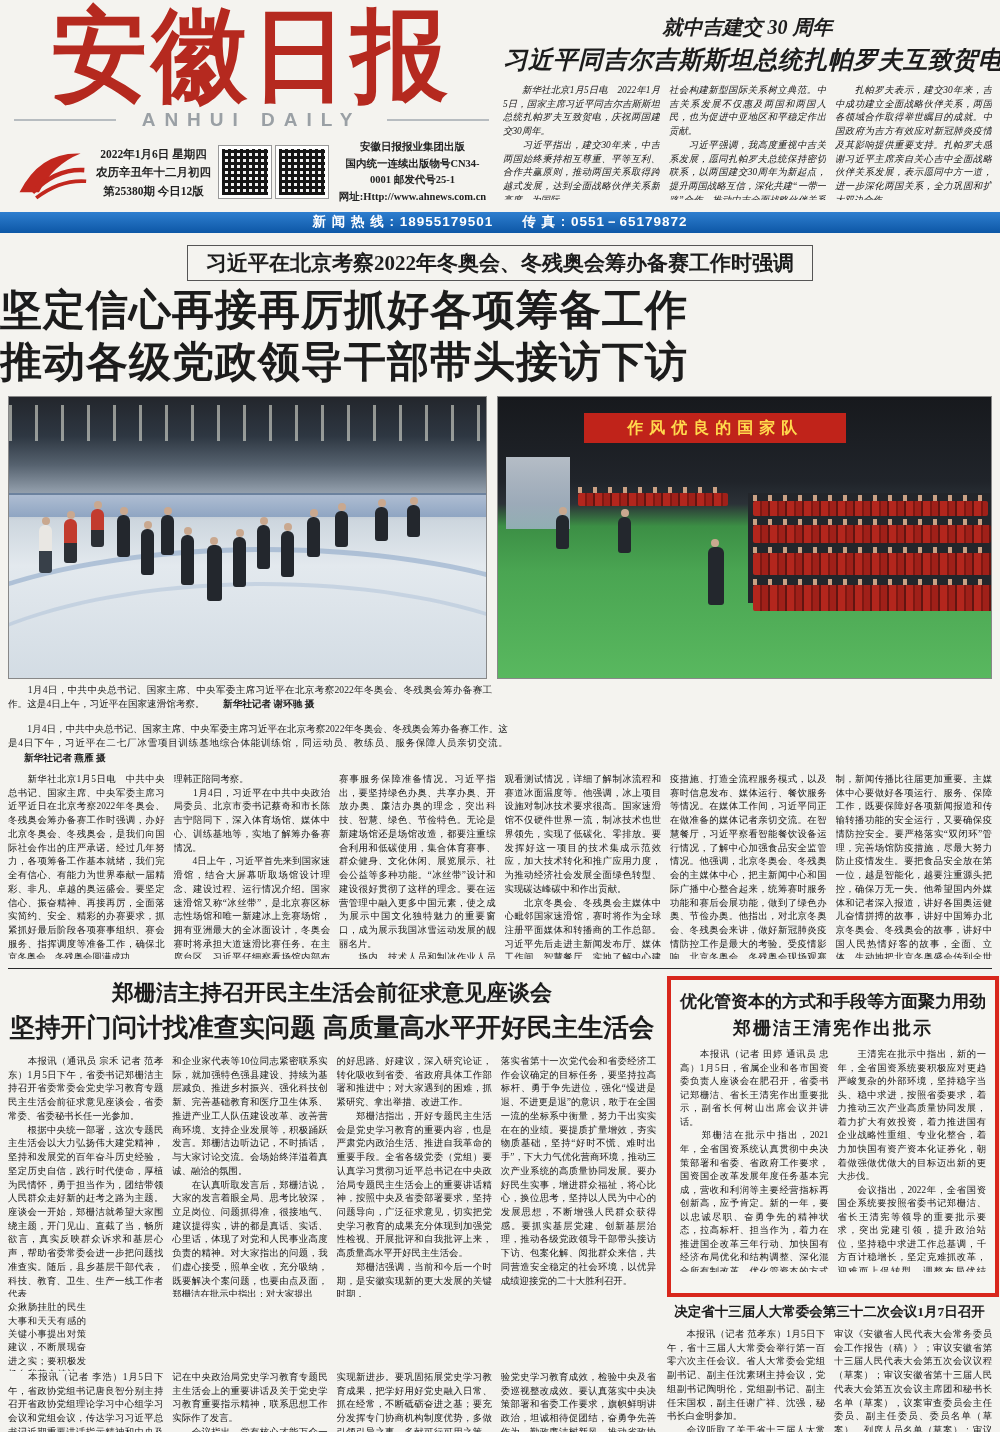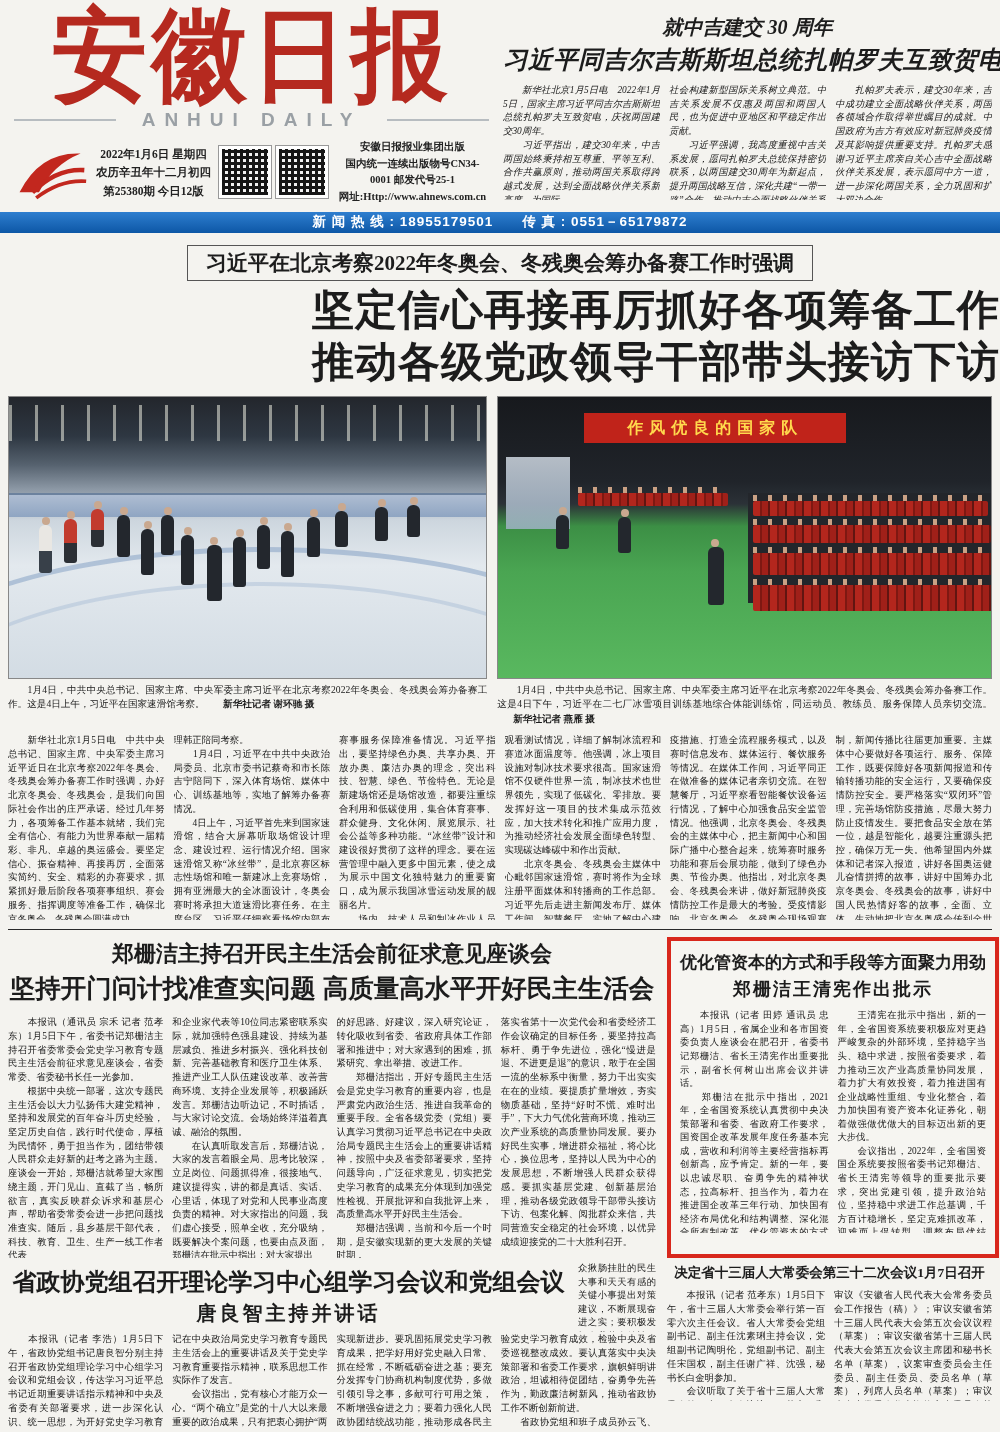--- a/index.html
+++ b/index.html
@@ -28,21 +28,21 @@
   .cols{display:flex;gap:9px;}
   .col{flex:1;overflow:hidden;text-align:justify;white-space:pre-line;font-size:9.4px;line-height:1.46;color:#161616;}
   .ts-cols .col{height:116px;}
   
   .hotline{height:21px;margin-top:6px;background:linear-gradient(180deg,#2e7ecf,#0d57a6);
            color:#fff;display:flex;align-items:center;justify-content:center;
            font-family:"Liberation Sans",sans-serif;font-weight:bold;font-size:13.5px;letter-spacing:1px;}
   
   .lead-kicker{width:fit-content;margin:12px auto 4px;border:1px solid #555;padding:3px 18px;
                font-size:21px;font-weight:bold;}
-  .lead-h{font-family:"Liberation Sans",sans-serif;font-weight:900;text-align:right;
+  .lead-h{font-family:"Liberation Sans",sans-serif;font-weight:900;text-align:left;
           font-size:42px;line-height:1.18;margin:2px 0;letter-spacing:1px;}
   .photos{display:flex;gap:10px;padding:0 8px;margin-top:10px;}
   .photo{height:283px;position:relative;overflow:hidden;border:1px solid #888;box-sizing:border-box;}
   .photo-l{width:49.2%;}
   .photo-r{width:50.8%;}
   
   .pl-bg{position:absolute;inset:0;background:linear-gradient(180deg,#23262c 0%,#2e3742 14%,#55616e 24%,#8d99a6 33%,#cdd6de 44%,#e3e9ee 60%,#d3dce4 100%);}
   .pl-lights{position:absolute;left:0;top:8px;width:100%;height:36px;
              background:repeating-linear-gradient(90deg,rgba(255,255,240,.5) 0 3px,transparent 3px 26px);}
   .pl-boards{position:absolute;left:0;top:96px;width:100%;height:22px;background:linear-gradient(180deg,#aebdd2,#8fa5c2);
@@ -60,21 +60,21 @@
   .pr-riser{position:absolute;background:#23262b;}
   .crowd{position:absolute;border-radius:2px;
          background:repeating-linear-gradient(90deg,#b3261d 0 7px,#7e1812 7px 9px,#a02019 9px 15px,#611511 15px 17px);}
   .crowd::after{content:"";position:absolute;left:0;right:0;top:-6px;height:6px;
          background:repeating-linear-gradient(90deg,#caa184 0 4px,transparent 4px 15px);}
   
   .fig{position:absolute;width:13px;border-radius:6px 6px 3px 3px;background:#23272d;}
   .fig::before{content:"";position:absolute;top:-8px;left:2.5px;width:8px;height:8px;border-radius:50%;background:#c9a88f;}
   .fig.red{background:linear-gradient(180deg,#c23b2e 55%,#2b2f35 55%);}
   .fig.white{background:linear-gradient(180deg,#e9e7e3 55%,#384049 55%);}
-  .captions{display:flex;gap:10px;padding:4px 8px 0;}
+  .captions{display:flex;gap:10px;padding:4px 8px 0;flex-direction:column;}
   .caption{font-size:9.6px;line-height:1.5;text-align:justify;}
   .caption .credit{font-weight:bold;margin-left:16px;white-space:nowrap;}
   .cap-l{width:49.2%;}
   .cap-r{width:50.8%;}
   .lead-cols{padding:0 8px;margin-top:8px;}
   .lead-cols .col{height:186px;}
   .rule{border:none;border-top:1.5px solid #2a2a2a;margin:9px 8px 7px;}
   
   .mid{display:grid;grid-template-columns:648px 1fr;gap:11px;padding:0 8px;}
   .ss-kicker{text-align:center;font-size:22px;font-weight:bold;margin:2px 0 2px;}
@@ -251,24 +251,20 @@
 　　郑栅洁在批示中指出，2021年，全省国资系统认真贯彻中央决策部署和省委、省政府工作要求，国资国企改革发展年度任务基本完成，营收和利润等主要经营指标再创新高，应予肯定。新的一年，要以忠诚尽职、奋勇争先的精神状态，拉高标杆、担当作为，着力在推进国企改革三年行动、加快国有经济布局优化和结构调整、深化混合所有制改革、优化管资本的方式和手段等方面聚力用劲，不断增强国有经济竞争力、创新力、控制力、影响力、抗风险能力，全面加强党的领导和党的建设，以高质量党建引领高质量发展，以优异成绩迎接党的二十大胜利召开。</div>
         <div class="col">　　王清宪在批示中指出，新的一年，全省国资系统要积极应对更趋严峻复杂的外部环境，坚持稳字当头、稳中求进，按照省委要求，着力推动三次产业高质量协同发展，着力扩大有效投资，着力推进国有企业战略性重组、专业化整合，着力加快国有资产资本化证券化，朝着做强做优做大的目标迈出新的更大步伐。
 　　会议指出，2022年，全省国资国企系统要按照省委书记郑栅洁、省长王清宪等领导的重要批示要求，突出党建引领，提升政治站位，坚持稳中求进工作总基调，千方百计稳增长，坚定克难抓改革，迎难而上促转型，调整布局优结构，强化监管防风险，为全省发展作出新的贡献。当前正值岁末年初，要加强经济运行调度，奋力夺取“开门红”。扎实做好疫情防控、走访慰问、安全生产和信访维稳等工作，切实维护全省社会大局稳定。</div>
       </div>
     </div>
   </section>
 
   <section class="bottom">
     <div>
       <div class="bl-top">
-        <div class="bl-headwrap">
-          <div class="bl-head">省政协党组召开理论学习中心组学习会议和党组会议</div>
-          <div class="bl-sub">唐良智主持并讲话</div>
-        </div>
         <div class="bl-side">众揪肠挂肚的民生大事和天天有感的关键小事提出对策建议，不断展现奋进之实；要积极发扬自我革命精神，推进机制革新、履职创新、能力提升，不断提高工作质效，以检</div>
       </div>
       <div class="cols bl-cols">
         <div class="col">　　本报讯（记者 李浩）1月5日下午，省政协党组书记唐良智分别主持召开省政协党组理论学习中心组学习会议和党组会议，传达学习习近平总书记近期重要讲话指示精神和中央及省委有关部署要求，进一步深化认识、统一思想，为开好党史学习教育专题民主生活会作准备。
 　　会上，省委常委、统战部部长、省政协党组副书记张西明，党组副书记、副主席邓向阳、刘莉、肖超英围绕习近平总书</div>
         <div class="col">记在中央政治局党史学习教育专题民主生活会上的重要讲话及关于党史学习教育重要指示精神，联系思想工作实际作了发言。
 　　会议指出，党有核心才能万众一心。“两个确立”是党的十八大以来最重要的政治成果，只有把衷心拥护“两个确立”、忠诚践行“两个维护”融入履职工作、见诸实际行动，才能在奋进新征程、建功新时代中，不断推进政协事业取得新发展、</div>
         <div class="col">实现新进步。要巩固拓展党史学习教育成果，把学好用好党史融入日常、抓在经常，不断砥砺奋进之基；要充分发挥专门协商机构制度优势，多做引领引导之事，多献可行可用之策，不断增强奋进之力；要着力强化人民政协团结统战功能，推动形成各民主党派、工商联和无党派人士与中国共产党心往一处想、劲往一处使的良好局面，不断昂扬奋进之势；要深入践行人民至上理念，围绕事关人民群</div>
         <div class="col">验党史学习教育成效，检验中央及省委巡视整改成效。要认真落实中央决策部署和省委工作要求，旗帜鲜明讲政治，坦诚相待促团结，奋勇争先善作为，勤政廉洁树新风，推动省政协工作不断创新前进。
 　　省政协党组和班子成员孙云飞、姚玉舟、夏涛、李修松、牛立文、韩军、孙丽芳、郑宏、李和平出席会议。</div>

